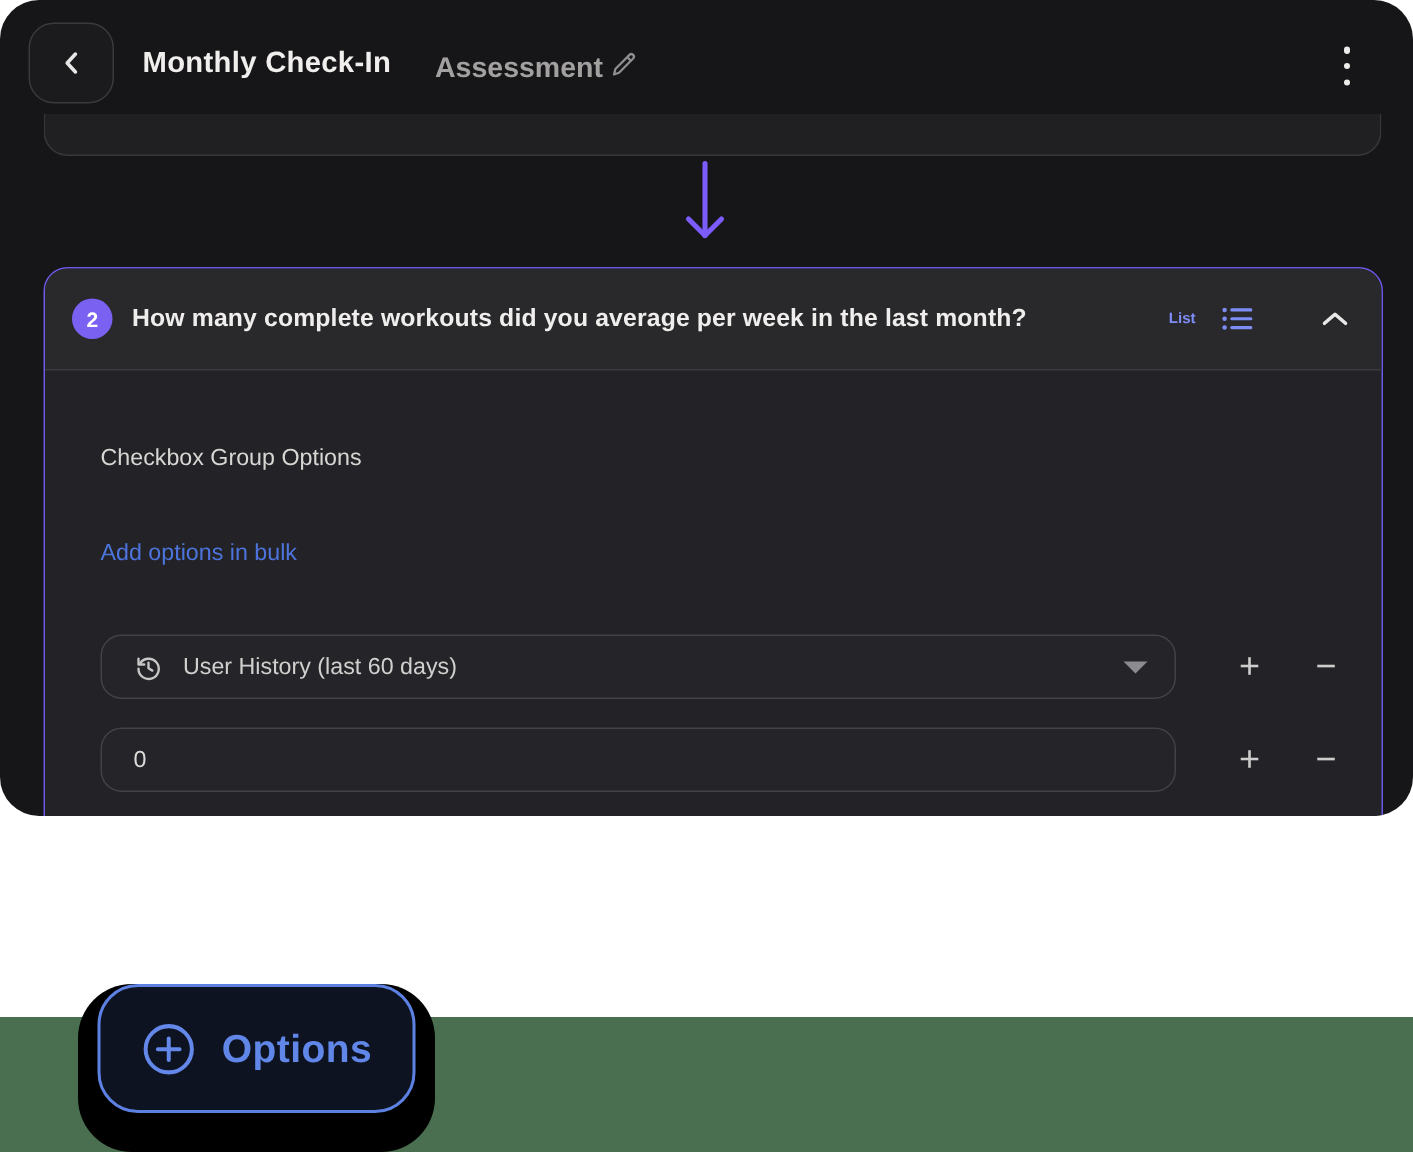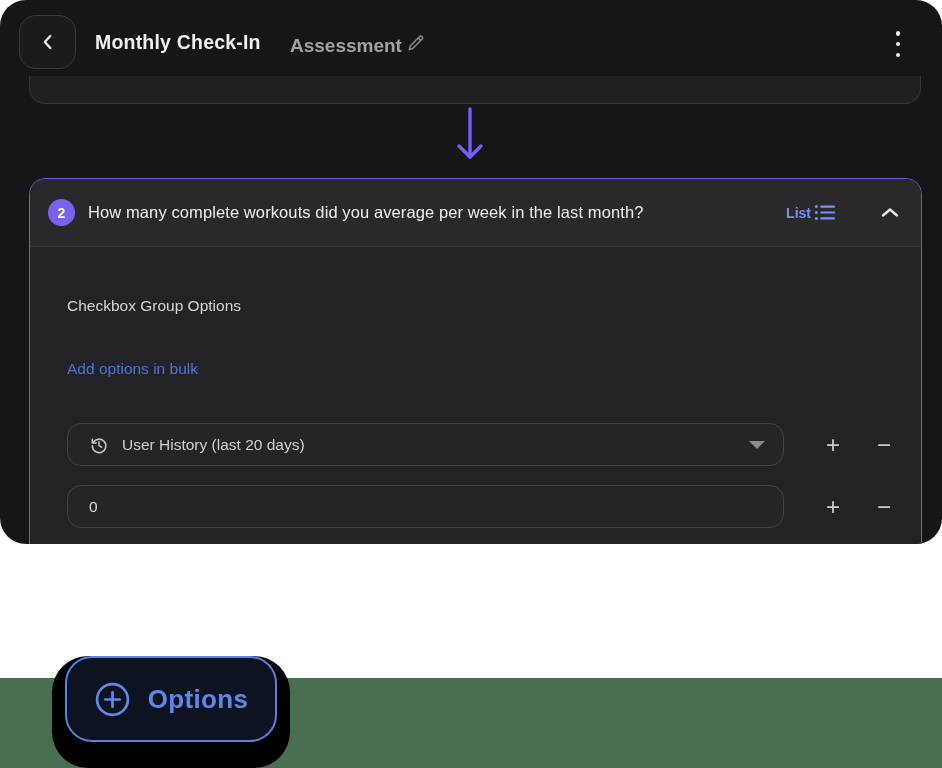--- a/index.html
+++ b/index.html
@@ -17,22 +17,22 @@
 
   
   .prev-card{position:absolute;left:29px;right:21px;top:76px;height:28px;background:#202023;border:1px solid #37373a;border-top:none;border-radius:0 0 16px 16px;box-sizing:border-box;}
 
   .flow-arrow{position:absolute;left:455px;top:105px;}
 
   
   .q-card{position:absolute;left:29px;right:20px;top:178px;height:498px;background:#232327;border:1.5px solid #6b59e8;border-radius:16px;overflow:hidden;box-sizing:border-box;}
   .q-header{height:68px;background:#29292c;border-bottom:1px solid #3b3b3f;display:flex;align-items:center;padding:0 22px 0 18px;box-sizing:border-box;}
   .q-badge{width:27px;height:27px;border-radius:50%;background:#7b61f2;color:#ffffff;font-size:14px;font-weight:700;display:flex;align-items:center;justify-content:center;margin-right:13px;flex:none;}
-  .q-title{flex:1;font-size:16.5px;font-weight:400;color:#f0eeec;letter-spacing:.1px;}
-  .q-type{display:flex;align-items:center;gap:3px;color:#7e8df6;font-size:14px;font-weight:700;margin-right:46px;cursor:pointer;}
+  .q-title{flex:1;font-size:16.5px;font-weight:700;color:#f0eeec;letter-spacing:.1px;}
+  .q-type{display:flex;align-items:center;gap:17px;color:#7e8df6;font-size:10px;font-weight:700;margin-right:46px;cursor:pointer;}
   .chev-up{cursor:pointer;display:flex;align-items:center;}
 
   .section-label{position:absolute;left:37px;top:118px;font-size:15.5px;color:#d8d6d3;text-align:center;}
   .bulk-link{position:absolute;left:37px;top:181px;font-size:15.5px;font-weight:400;color:#4d74dc;cursor:pointer;}
 
   .opt-row{position:absolute;left:37px;width:835px;height:43px;}
   .opt-input{position:absolute;left:0;top:0;width:717px;height:43px;background:#242429;border:1.3px solid #424247;border-radius:14px;box-sizing:border-box;display:flex;align-items:center;padding:0 18px 0 21px;font-size:15.5px;color:#dddbd9;}
   .opt-input input{background:transparent;border:none;outline:none;color:#dddbd9;font-size:15.5px;font-family:"Liberation Sans",sans-serif;width:100%;padding:0;}
   .dd-row{cursor:pointer;gap:13px;}
   .dd-label{flex:1;color:#d2d0ce;}
@@ -115,21 +115,21 @@
 
       <div class="opt-row" style="top:244px;">
         <div class="opt-input dd-row">
           <span style="display:flex;">
             <svg width="20" height="20" viewBox="0 0 24 24" fill="none" stroke="#c9c7c5" stroke-width="1.9" stroke-linecap="round" stroke-linejoin="round">
               <path d="M4 5v4.6h4.6"></path>
               <path d="M5 9.2A8.1 8.1 0 1 1 4 13"></path>
               <path d="M12 8.2v4.4l3.1 1.9"></path>
             </svg>
           </span>
-          <span class="dd-label">User History (last 20 days)</span>
+          <span class="dd-label">User History (last 60 days)</span>
           <span class="dd-caret"></span>
         </div>
         <div class="row-plus">+</div>
         <div class="row-minus">−</div>
       </div>
 
       <div class="opt-row" style="top:306px;">
         <div class="opt-input">
           <input type="text" value="0" style="">
         </div>

